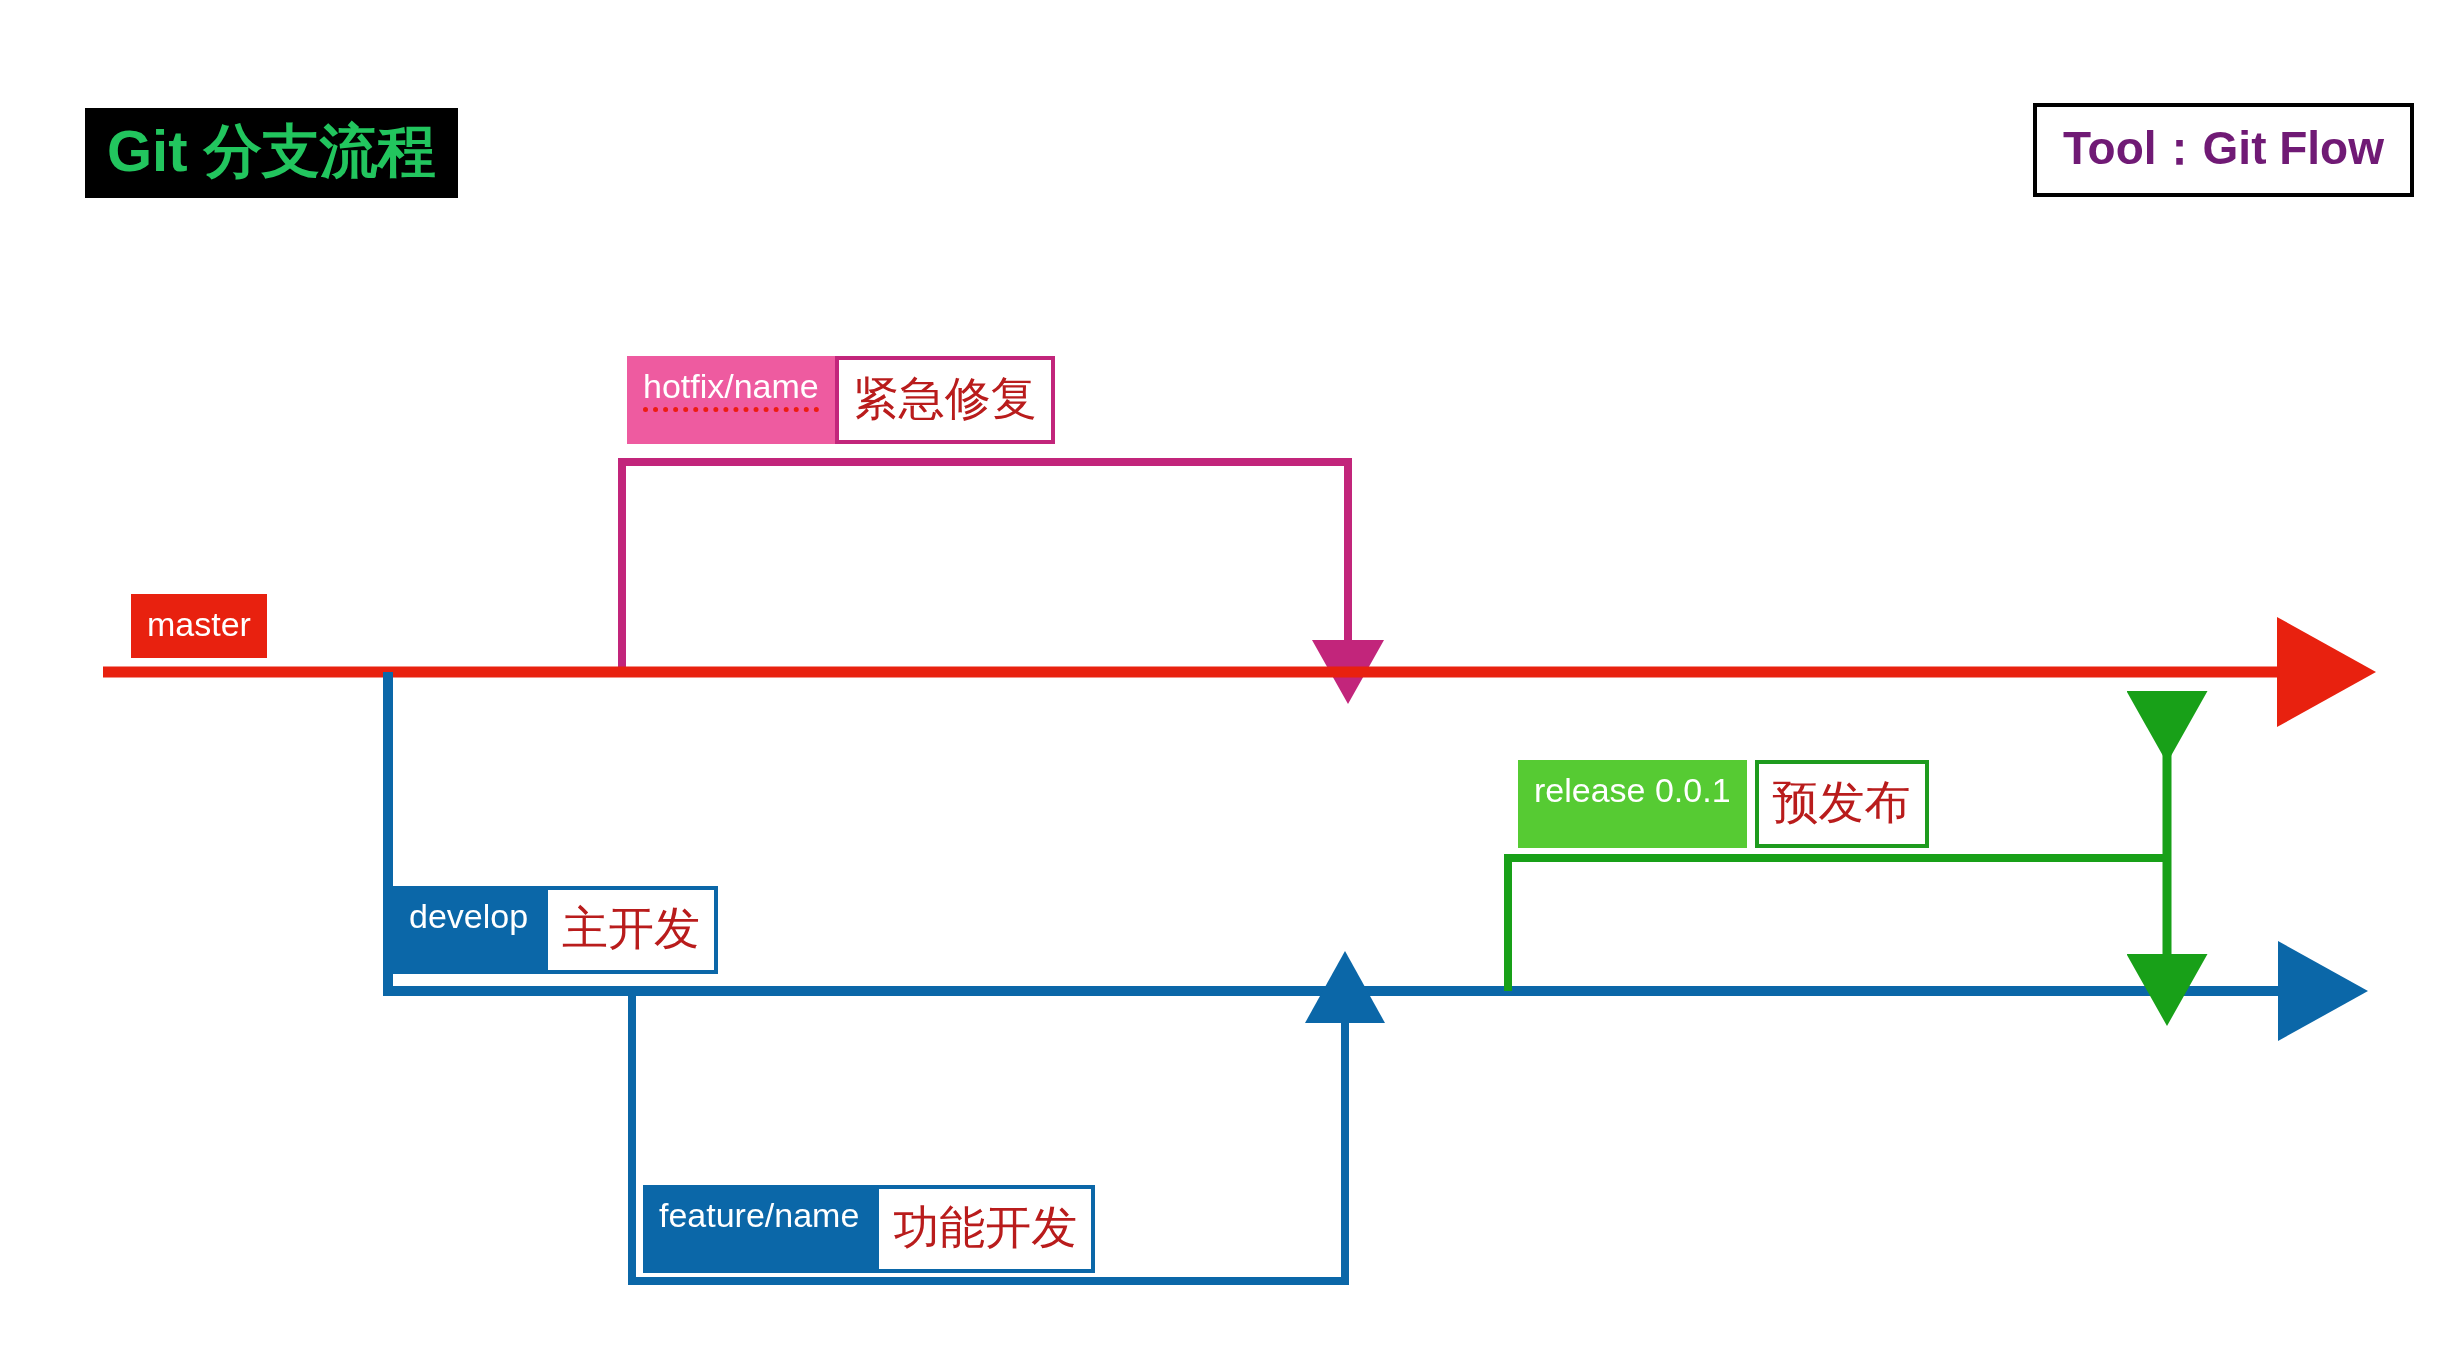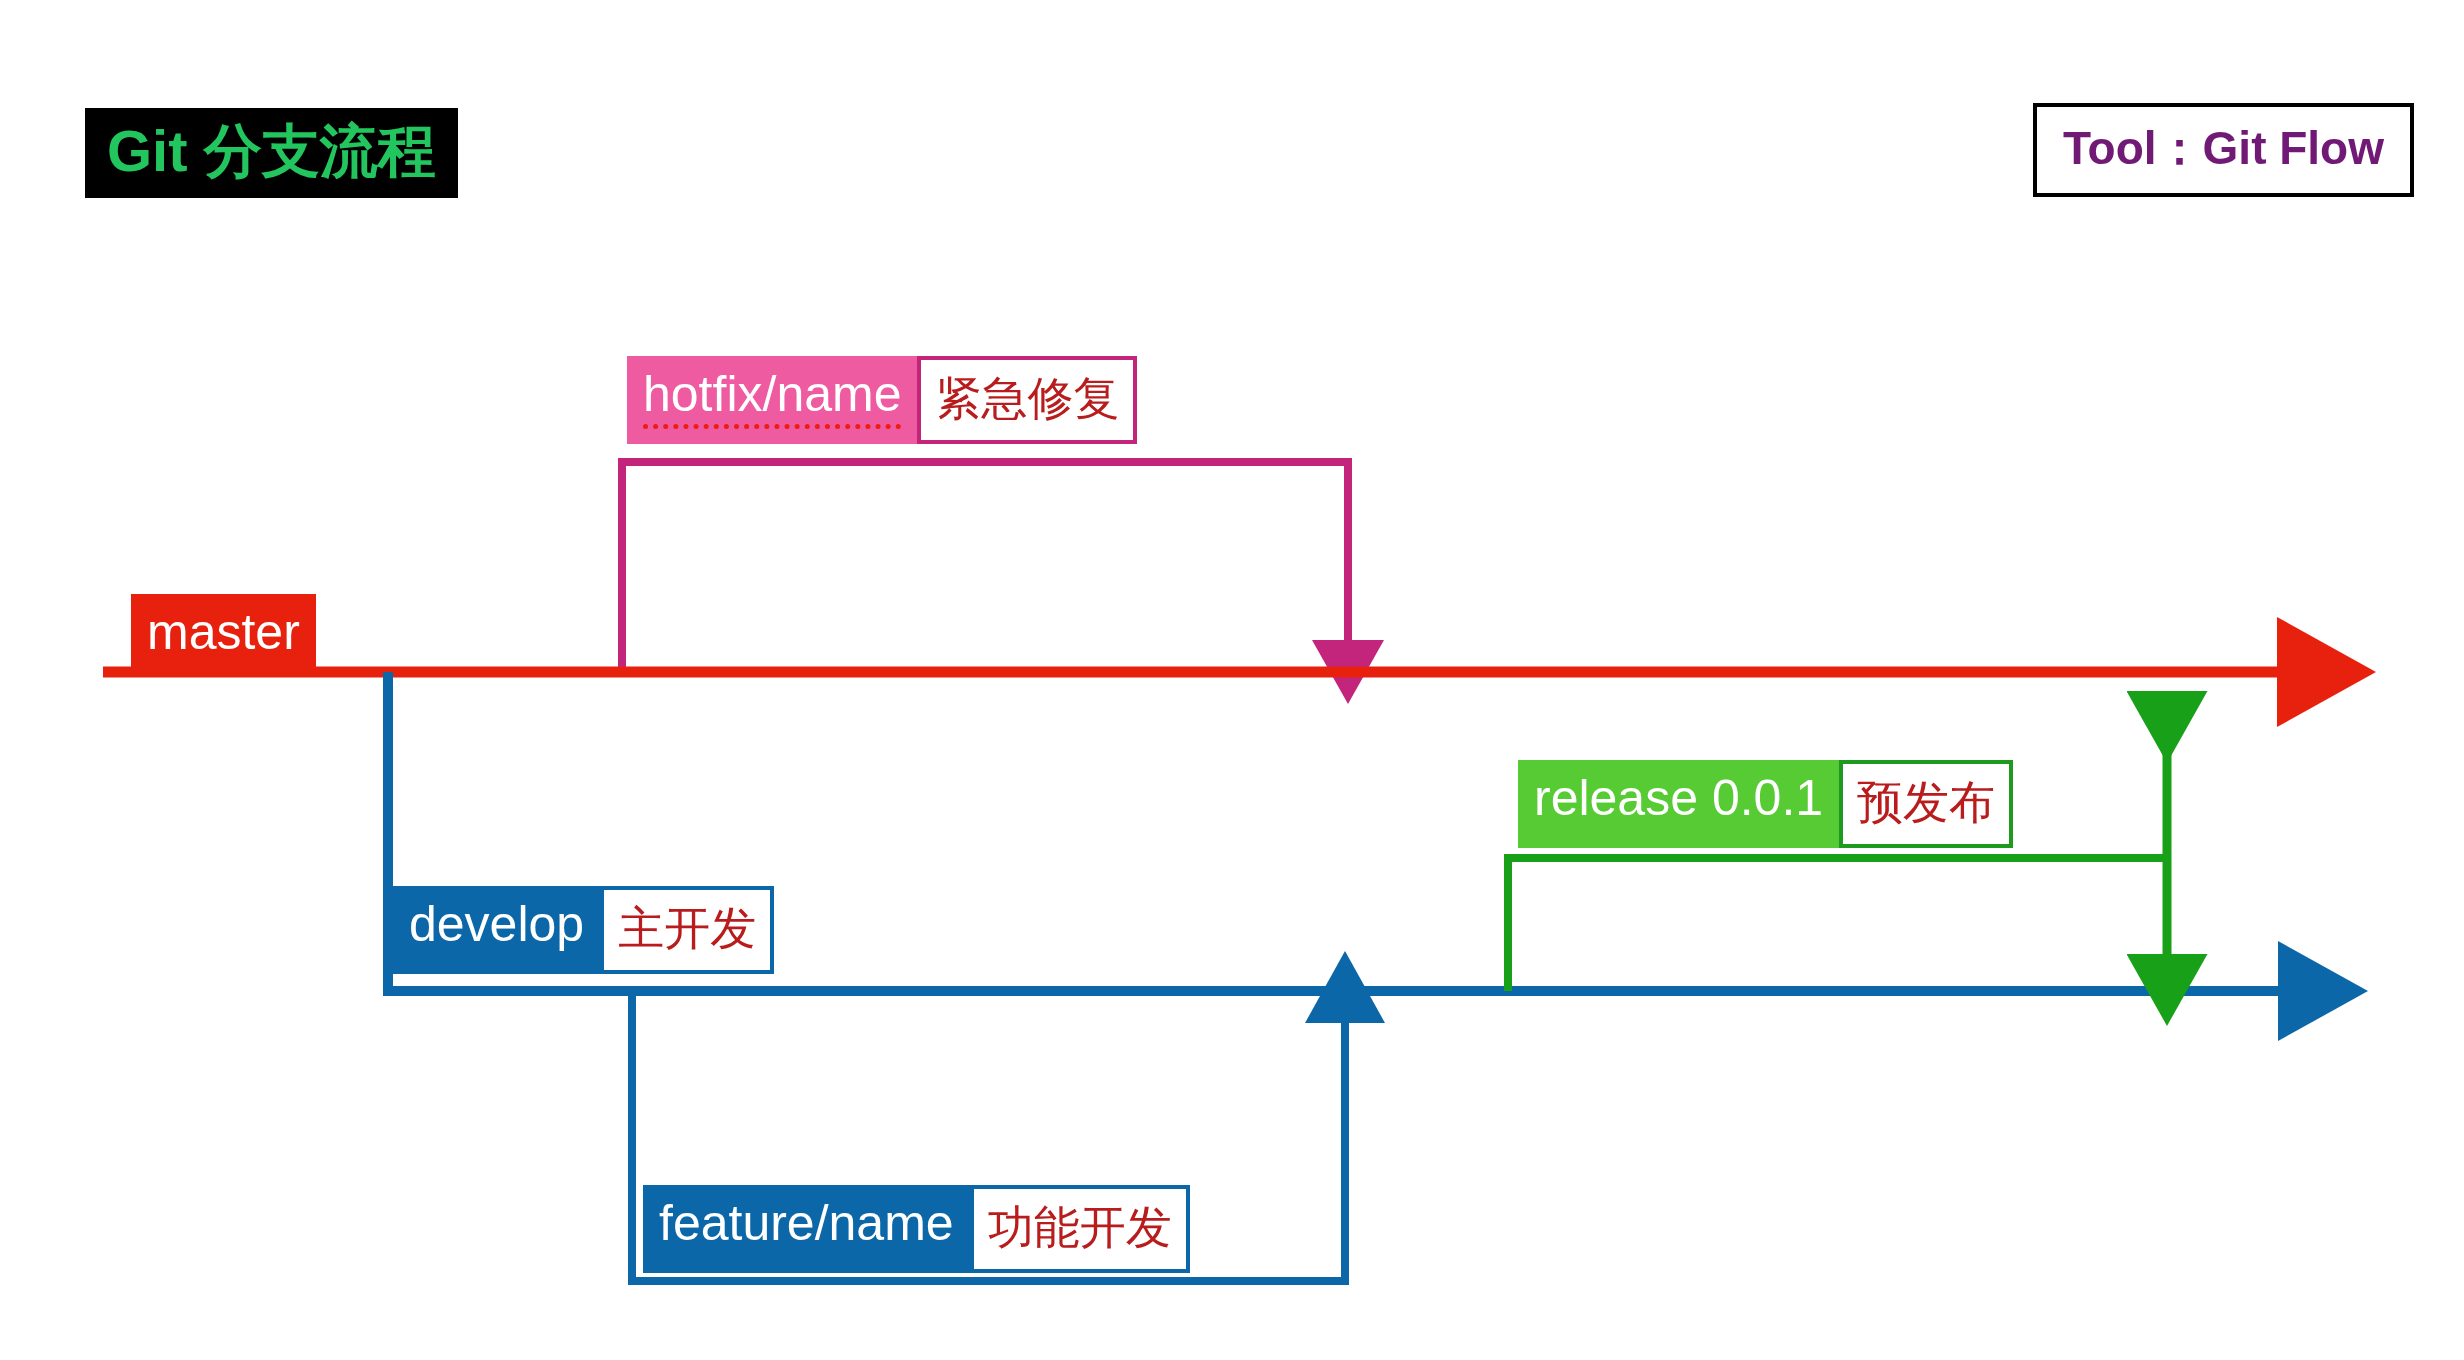--- a/index.html
+++ b/index.html
@@ -56,21 +56,21 @@
   
   .branch-label {
     position: absolute;
     display: flex;
     align-items: stretch;
     white-space: nowrap;
     line-height: 1.0;
   }
   .branch-label .bl-name {
     color: #ffffff;
-    font-size: 50px;
+    font-size: 34px;
     padding: 13px 16px 17px 16px;
     display: block;
   }
   .branch-label .bl-name .spell {
     border-bottom: 5px dotted #ee1c11;
     padding-bottom: 2px;
   }
   .branch-label .bl-note {
     background: #ffffff;
     color: #b91c1c;
@@ -89,21 +89,21 @@
   .lbl-hotfix { left: 627px; top: 356px; }
   .lbl-hotfix .bl-name { background: #ee5ba0; }
   .lbl-hotfix .bl-note { border-color: #c2257b; }
 
   
   .lbl-develop { left: 393px; top: 886px; }
   .lbl-develop .bl-name { background: #0b67a8; }
   .lbl-develop .bl-note { border-color: #0b67a8; }
 
   
-  .lbl-release { left: 1518px; top: 760px; }
+  .lbl-release { left: 1518px; top: 760px; gap: 8px; }
   .lbl-release .bl-name { background: #56cb33; }
   .lbl-release .bl-note { border-color: #1e9b1e; }
 
   
   .lbl-feature { left: 643px; top: 1185px; }
   .lbl-feature .bl-name { background: #0b67a8; }
   .lbl-feature .bl-note { border-color: #0b67a8; }
 </style>
 </head>
 <body>

